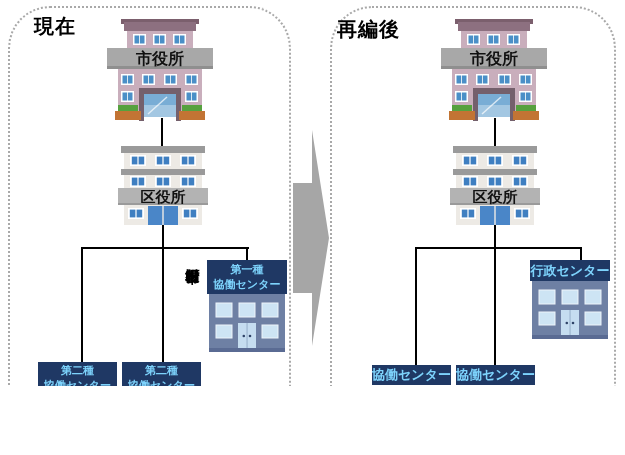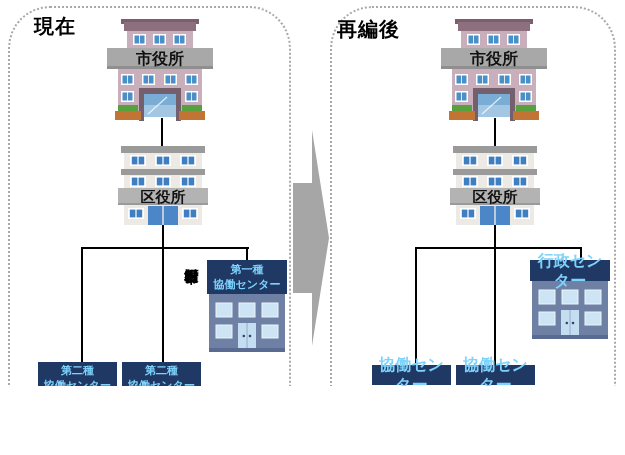--- a/index.html
+++ b/index.html
@@ -1,29 +1,29 @@
 <!DOCTYPE html>
 <html><head>
 <meta charset="utf-8">
 <style>
   html,body{margin:0;padding:0;background:#fff;}
   #stage{position:relative;width:625px;height:386px;background:#ffffff;
-         font-family:Liberation Sans, sans-serif;overflow:hidden;}
+         font-family:Liberation Serif, serif;overflow:hidden;}
   .panel{position:absolute;border:2px dotted #a9a9a9;border-radius:42px;background:#ffffff;box-sizing:border-box;}
   #panel-left{left:8px;top:6px;width:283px;height:441px;}
   #panel-right{left:330px;top:6px;width:286px;height:441px;}
   .panel-title{position:absolute;z-index:5;font-size:20px;font-weight:bold;color:#000;letter-spacing:1px;}
   #title-current{left:34px;top:13px;}
   #title-after{left:337px;top:16px;}
   .line{position:absolute;background:#000;z-index:1;}
   .bldg{position:absolute;z-index:2;}
   .banner{position:absolute;z-index:3;background:#1f3864;color:#7dd3fc;font-weight:bold;text-align:center;
           display:flex;flex-direction:column;justify-content:center;box-sizing:border-box;}
   .banner.two .ln{font-size:11px;line-height:15px;display:block;}
-  .banner.one .ln{font-size:16px;line-height:20px;display:block;}
+  .banner.one .ln{font-size:13px;line-height:20px;display:block;}
   .vnote{position:absolute;z-index:4;writing-mode:vertical-rl;text-orientation:upright;
          font-weight:bold;font-size:14px;color:#000;line-height:1;}
   .arrow{position:absolute;z-index:1;}
   #defs-svg{position:absolute;width:0;height:0;overflow:hidden;}
 </style>
 </head>
 <body>
 
 <svg id="defs-svg" aria-hidden="true">
   <defs>

